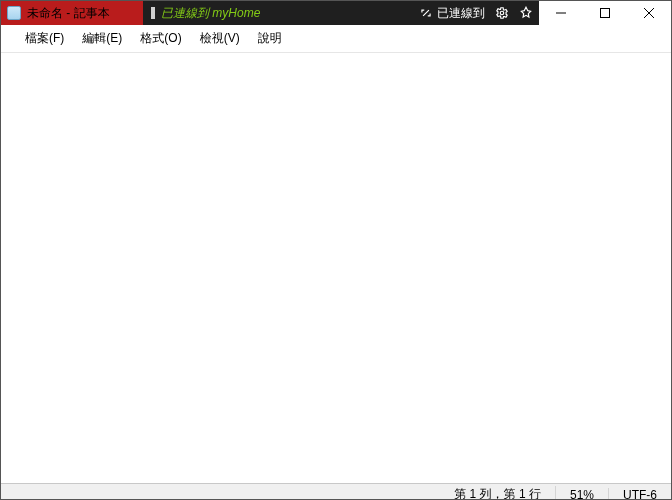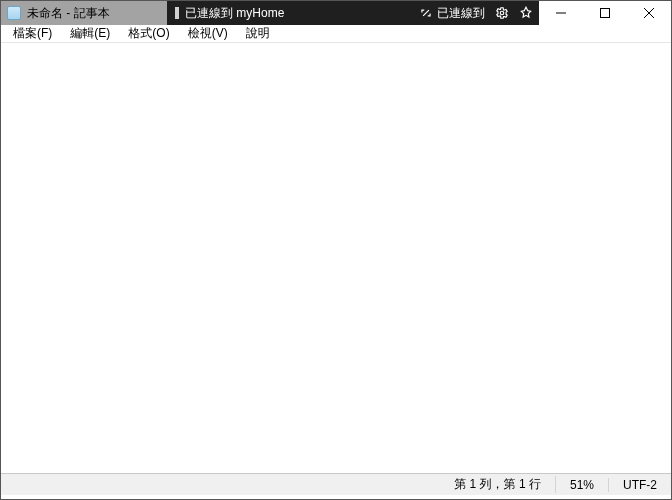--- a/index.html
+++ b/index.html
@@ -15,40 +15,41 @@
   .titlebar {
     height: 24px;
     display: flex;
     align-items: stretch;
     background: #fff;
   }
   .title-left {
     display: flex;
     align-items: center;
     padding-left: 6px;
-    width: 166px;
-    background: #a3a3a3;
+    width: 142px;
+    background: #b91c1c;
     color: #000;
     gap: 6px;
   }
   .notepad-icon {
     width: 14px; height: 14px;
     display: inline-block;
     background: linear-gradient(#cde8f9,#a8d4ef);
     border: 1px solid #6aa6c8;
     border-radius: 2px;
   }
   .title-mid {
     flex: 1;
     background: #1f1f1f;
-    color: #ffffff;
+    color: #84cc16;
     display: flex;
     align-items: center;
     padding-left: 8px;
     gap: 6px;
+    font-style: italic;
   }
   .bar-icon {
     width: 4px; height: 12px;
     background: #d0d0d0;
   }
   .title-right-dark {
     background: #1f1f1f;
     color: #fff;
     display: flex;
     align-items: center;
@@ -68,24 +69,24 @@
   .winbtn {
     width: 44px;
     display: flex;
     align-items: center;
     justify-content: center;
     color: #000;
     cursor: pointer;
   }
   .winbtn svg { width: 10px; height: 10px; }
   .menubar {
-    height: 18px;
-    display: flex;
-    align-items: center;
-    padding-left: 4px;
+    height: 28px;
+    display: flex;
+    align-items: center;
+    padding-left: 16px;
     gap: 2px;
     background: #fff;
     border-bottom: 1px solid #e6e6e6;
   }
   .menuitem {
     padding: 2px 8px;
     cursor: pointer;
   }
   .editor-wrap {
     position: relative;
@@ -187,14 +188,14 @@
 </div>
 
 <div class="editor-wrap">
   <textarea class="editor" spellcheck="false" style=""></textarea>
 </div>
 
 <div class="statusbar">
   <div class="status-spacer"></div>
   <div class="status-cell">第 1 列，第 1 行</div>
   <div class="status-cell">51%</div>
-  <div class="status-cell">UTF-2</div>
+  <div class="status-cell">UTF-6</div>
 </div>
 
 </body></html>

